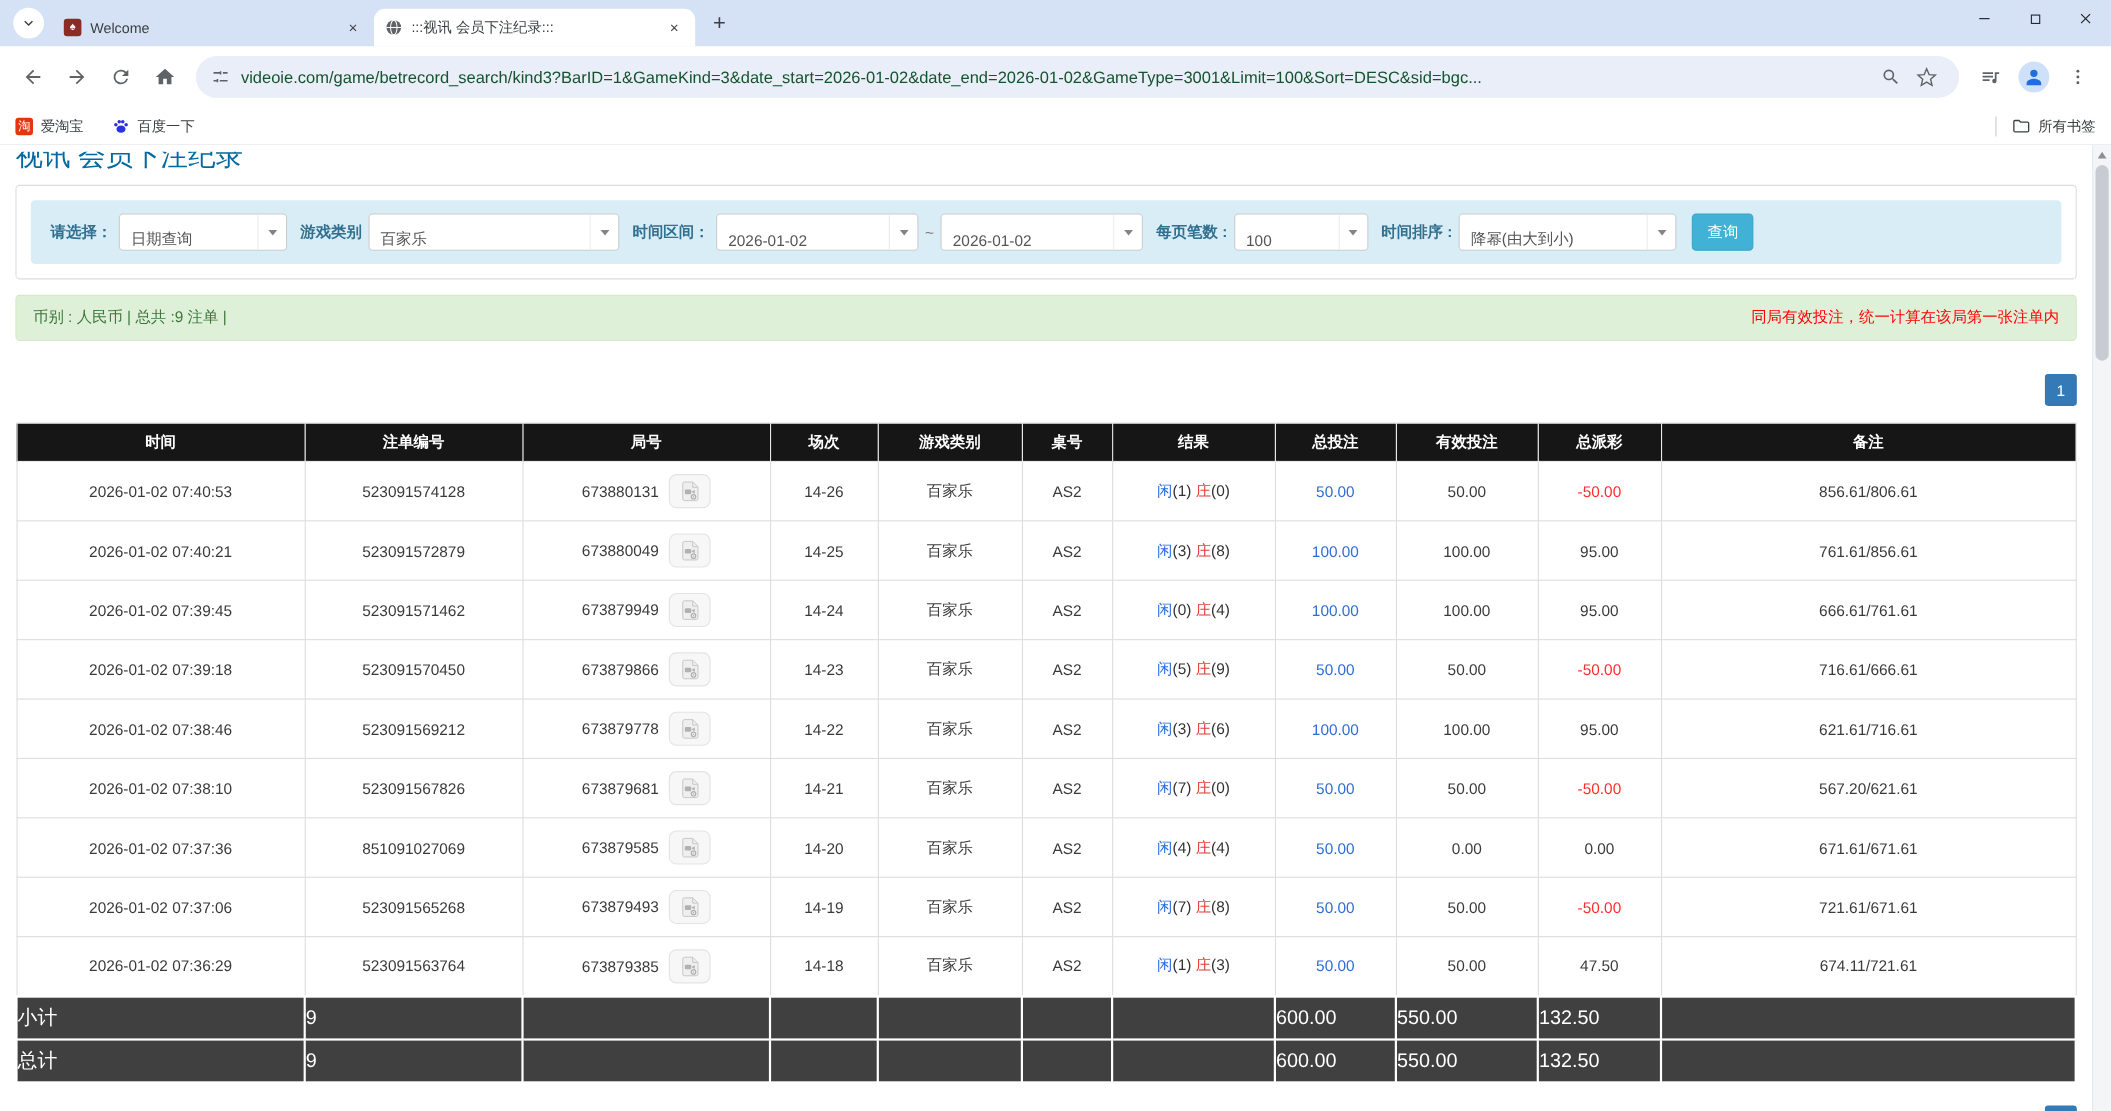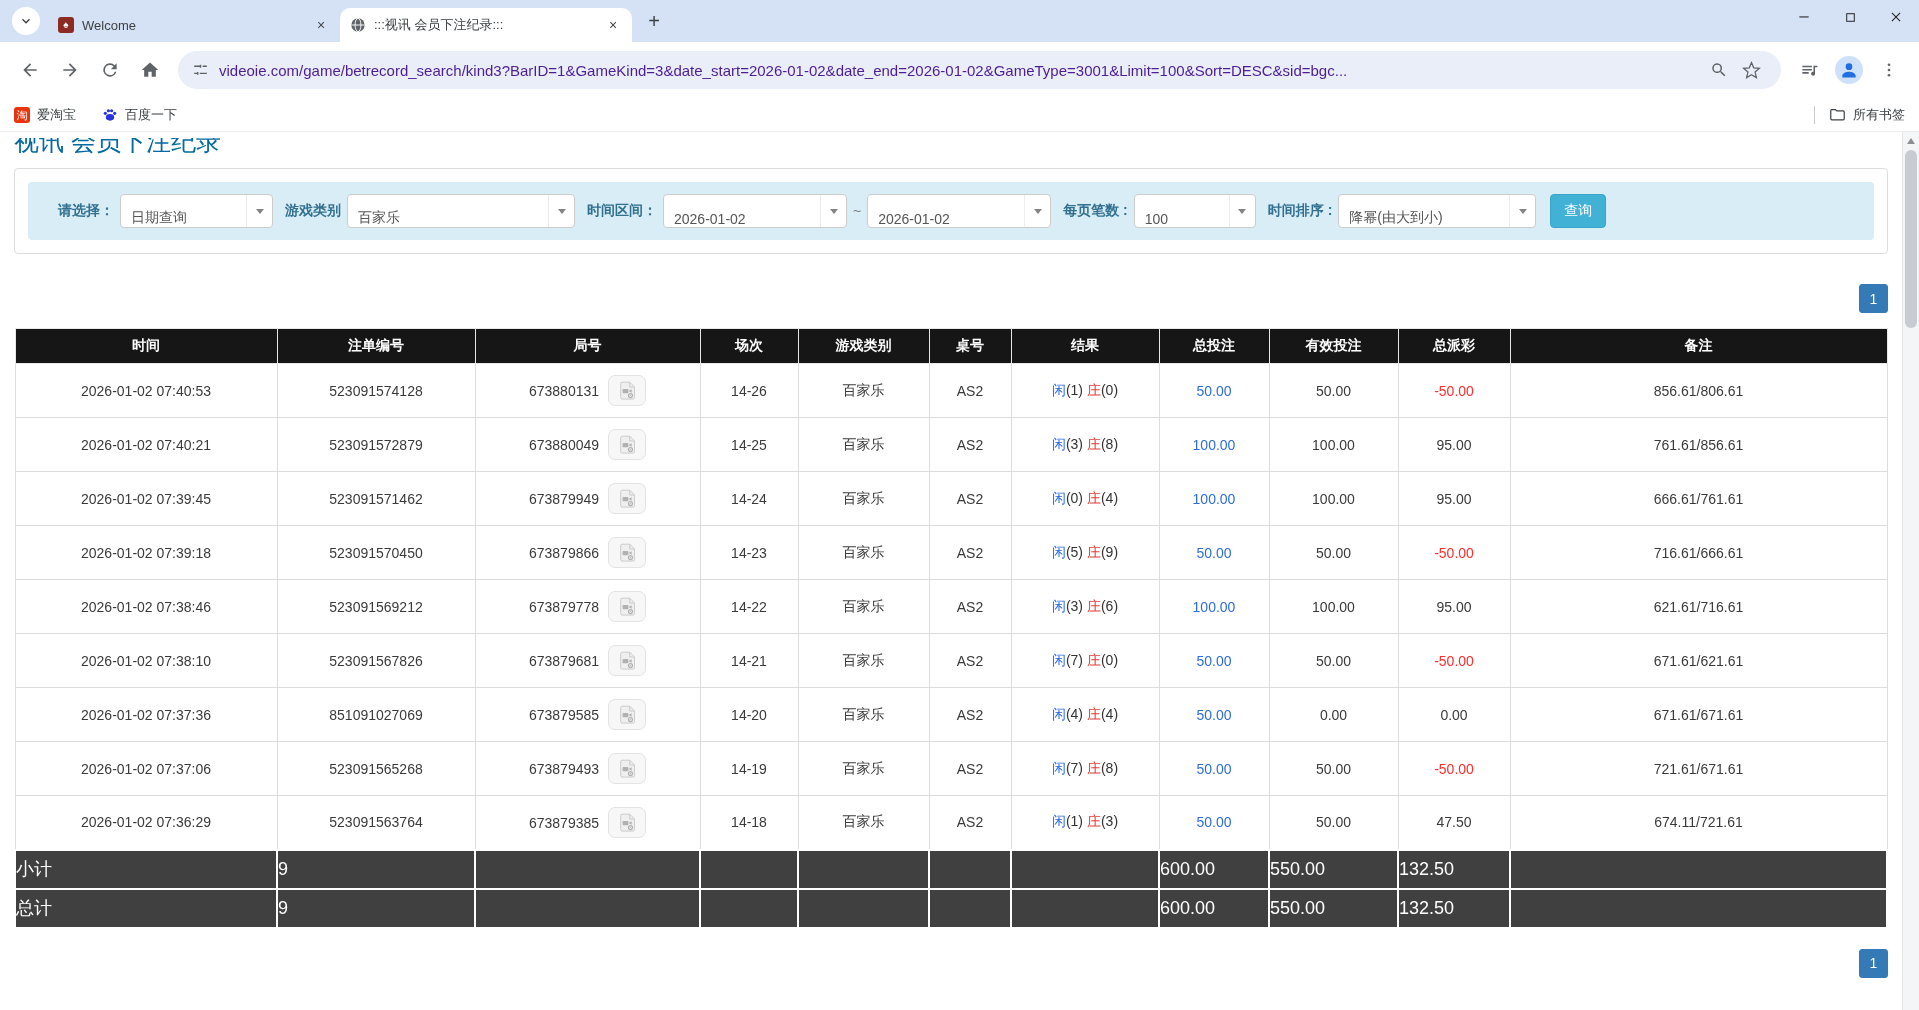--- a/index.html
+++ b/index.html
@@ -19,21 +19,21 @@
   .fav-welcome { background:#8c2a23; border-radius:3px; color:#fff; font-size:10px; line-height:16px; text-align:center; }
   .tab-title { flex:1; white-space:nowrap; overflow:hidden; }
   .tab-close { width:18px; height:18px; border-radius:50%; display:flex; align-items:center; justify-content:center; color:#45494d; font-size:14px; flex:none; cursor:pointer; }
   .newtab-btn { width:28px; height:28px; margin:0 0 7px 8px; display:flex; align-items:center; justify-content:center; color:#3c4043; font-size:20px; cursor:pointer; }
   .win-controls { position:absolute; right:0; top:0; height:34px; display:flex; }
   .win-btn { width:46px; height:34px; display:flex; align-items:center; justify-content:center; cursor:pointer; }
 
   .toolbar { height:56px; background:#fff; display:flex; align-items:center; padding:0 10px; }
   .nav-btn { width:40px; height:40px; border-radius:50%; display:flex; align-items:center; justify-content:center; cursor:pointer; flex:none; }
   .url-pill { flex:1; height:38px; background:#e9eef8; border-radius:19px; display:flex; align-items:center; padding:0 14px; margin:0 8px; min-width:0; }
-  .url-text { flex:1; font-size:15px; color:#4c1d95; white-space:nowrap; overflow:hidden; margin-left:10px; }
+  .url-text { flex:1; font-size:15px; color:#14532d; white-space:nowrap; overflow:hidden; margin-left:10px; }
   .pill-icon { width:32px; height:32px; display:flex; align-items:center; justify-content:center; flex:none; cursor:pointer; }
   .right-icons { display:flex; align-items:center; flex:none; }
   .avatar { width:28px; height:28px; border-radius:50%; background:#cfe0fb; display:flex; align-items:center; justify-content:center; overflow:hidden; cursor:pointer; }
 
   .bookmarks-bar { height:34px; background:#fff; display:flex; align-items:center; padding:0 14px; border-bottom:1px solid #ededf0; font-size:13px; color:#3c4043; }
   .bm-item { display:flex; align-items:center; margin-right:26px; cursor:pointer; }
   .bm-item .bm-ico { margin-right:7px; }
   .bm-tao { width:16px; height:16px; background:#e8340c; border-radius:3px; color:#fff; font-size:11px; line-height:16px; text-align:center; }
   .bm-right { margin-left:auto; display:flex; align-items:center; }
   .bm-divider { width:1px; height:18px; background:#c8cbd0; margin-right:14px; }
@@ -41,21 +41,21 @@
   .bm-all svg { margin-right:7px; }
 
   
   .content { position:relative; height:878px; padding:6px 31px 0 14px; overflow:hidden; background:#fff; }
   .title-clip { height:18px; overflow:hidden; }
   .page-title { font-size:25px; font-weight:400; color:#0369a1; margin-top:-13px; white-space:nowrap; }
 
   .filter-panel { margin-top:12px; border:1px solid #ddd; border-radius:4px; padding:13px; background:#fff; }
   .filter-box { background:#d9edf7; border-radius:4px; padding:12px 14px; display:flex; align-items:center; }
   .flabel { color:#31708f; font-weight:bold; font-size:14px; margin:0 6px 0 12px; white-space:nowrap; }
-  .flabel:first-child { margin-left:16px; }
+  .flabel:first-child { margin-left:4px; }
   .sel { background:#fff; border:1px solid #ccc; border-radius:4px; height:34px; display:flex; align-items:flex-end; font-size:14px; color:#555; cursor:pointer; }
   .sel .val { flex:1; padding:0 10px; white-space:nowrap; overflow:hidden; }
   .sel .arrow-box { width:26px; height:100%; border-left:1px solid #ececec; display:flex; align-items:center; justify-content:center; flex:none; }
   .caret { width:0; height:0; border-left:4px solid transparent; border-right:4px solid transparent; border-top:5px solid #848484; }
   .tilde { color:#777; margin:0 6px; font-size:14px; }
   .btn-search { margin-left:14px; height:34px; padding:0 13px; background:#41b1d6; border:1px solid #39a5c9; border-radius:4px; color:#fff; font-size:14px; cursor:pointer; font-family:inherit; }
 
   .summary-bar { margin-top:14px; background:#dff0d8; border:1px solid #d6e9c6; border-radius:4px; padding:11px 15px; display:flex; align-items:center; justify-content:space-between; font-size:14px; }
   .summary-left { color:#3c763d; }
   .summary-right { color:#ff0000; }
@@ -276,20 +276,24 @@
         <span class="val">降幂(由大到小)</span>
         <span class="arrow-box">
             <i class="caret"></i>
           </span>
       </div>
 
       <button class="btn-search">查询</button>
     </div>
   </div>
 
+  <div class="summary-bar">
+    <span class="summary-left">币别 : 人民币 | 总共 :9 注单 |</span>
+    <span class="summary-right">同局有效投注，统一计算在该局第一张注单内</span>
+  </div>
 
   <div class="pager-top">
     <span class="page-btn">1</span>
   </div>
 
   <table class="bet-table">
     <colgroup>
       <col style="width:262px">
         <col style="width:198px">
         <col style="width:225px">
@@ -441,21 +445,21 @@
                 <circle cx="15.4" cy="17.8" r="0.7" fill="#b1b1b1"></circle>
               </svg>
             </button></td>
           <td>14-21</td>
           <td>百家乐</td>
           <td>AS2</td>
           <td><span class="player">闲</span><span class="score">(7)</span> <span class="banker">庄</span><span class="score">(0)</span></td>
           <td><a class="bet-link">50.00</a></td>
           <td>50.00</td>
           <td><span class="neg">-50.00</span></td>
-          <td>671.61/621.61</td>
+          <td>567.20/621.61</td>
         </tr>
         <tr>
           <td>2026-01-02 07:37:36</td>
           <td>851091027069</td>
           <td><span class="round-no">673879585</span><button class="video-btn">
               <svg width="21" height="21" viewBox="0 0 24 24">
                 <path d="M6 2.5h8.6L20 7.9V20a1.8 1.8 0 0 1-1.8 1.8H6A1.8 1.8 0 0 1 4.2 20V4.3A1.8 1.8 0 0 1 6 2.5z" fill="#efefef" stroke="#c6c6c6"></path>
                 <path d="M14.5 2.7V8h5.2" fill="none" stroke="#c6c6c6"></path>
                 <rect x="6.4" y="10.3" width="6.6" height="4.8" rx="1" fill="#b1b1b1"></rect>
                 <path d="M13.2 12.7l3.5-2v4z" fill="#b1b1b1"></path>

